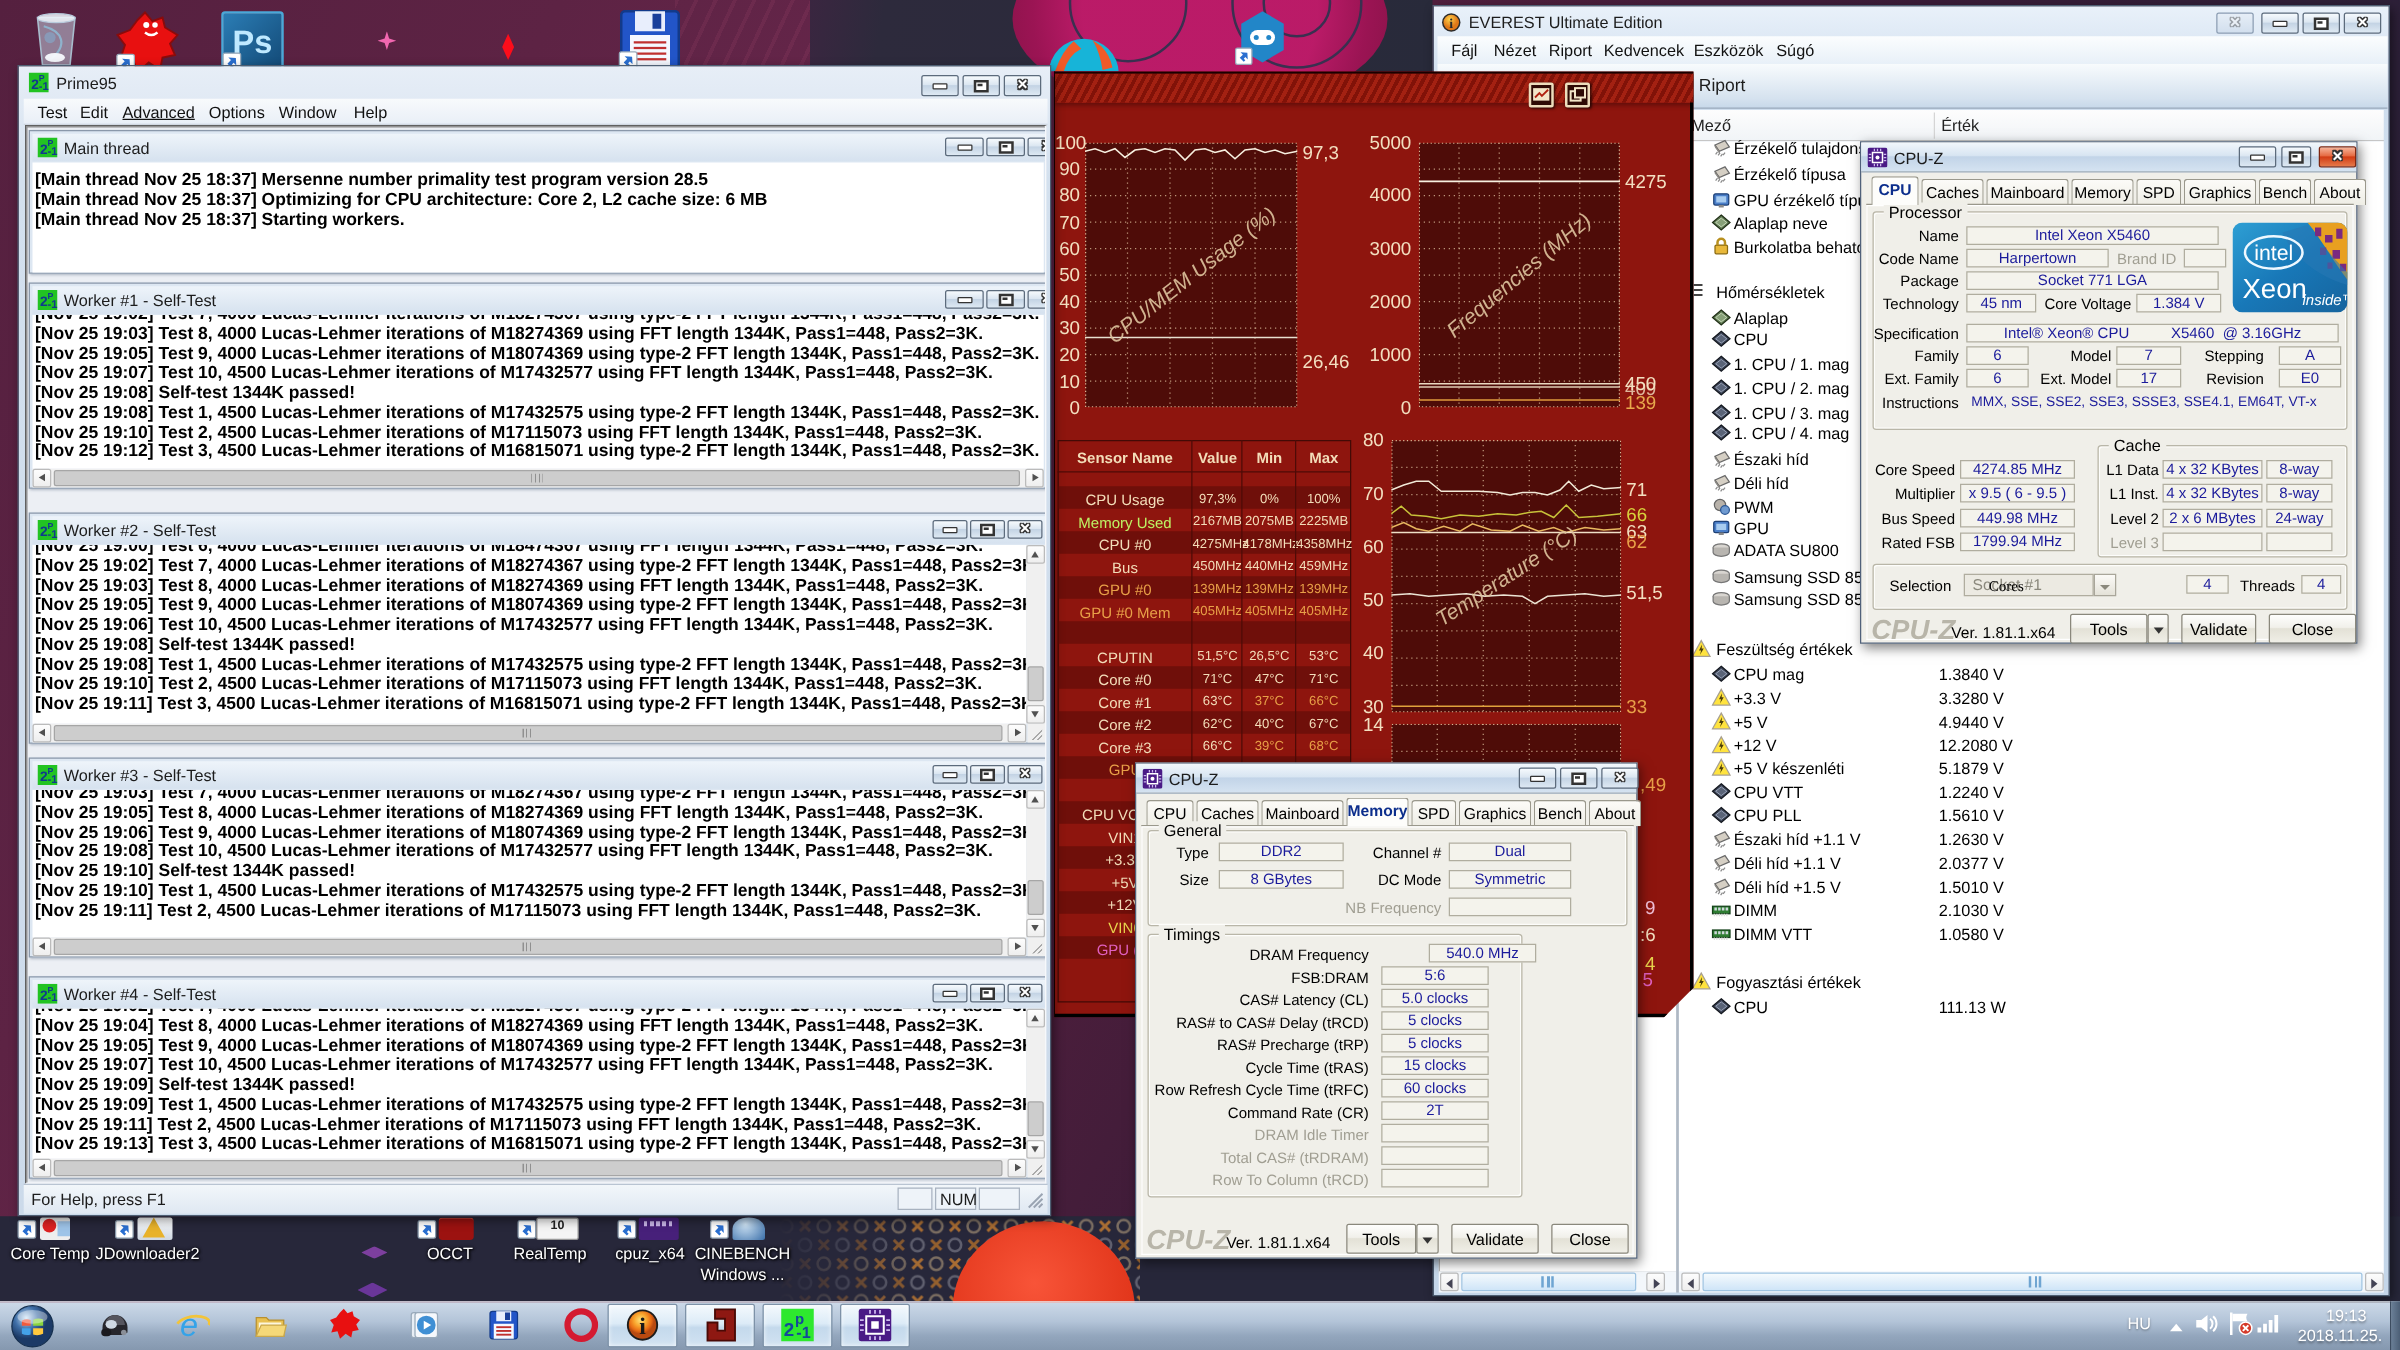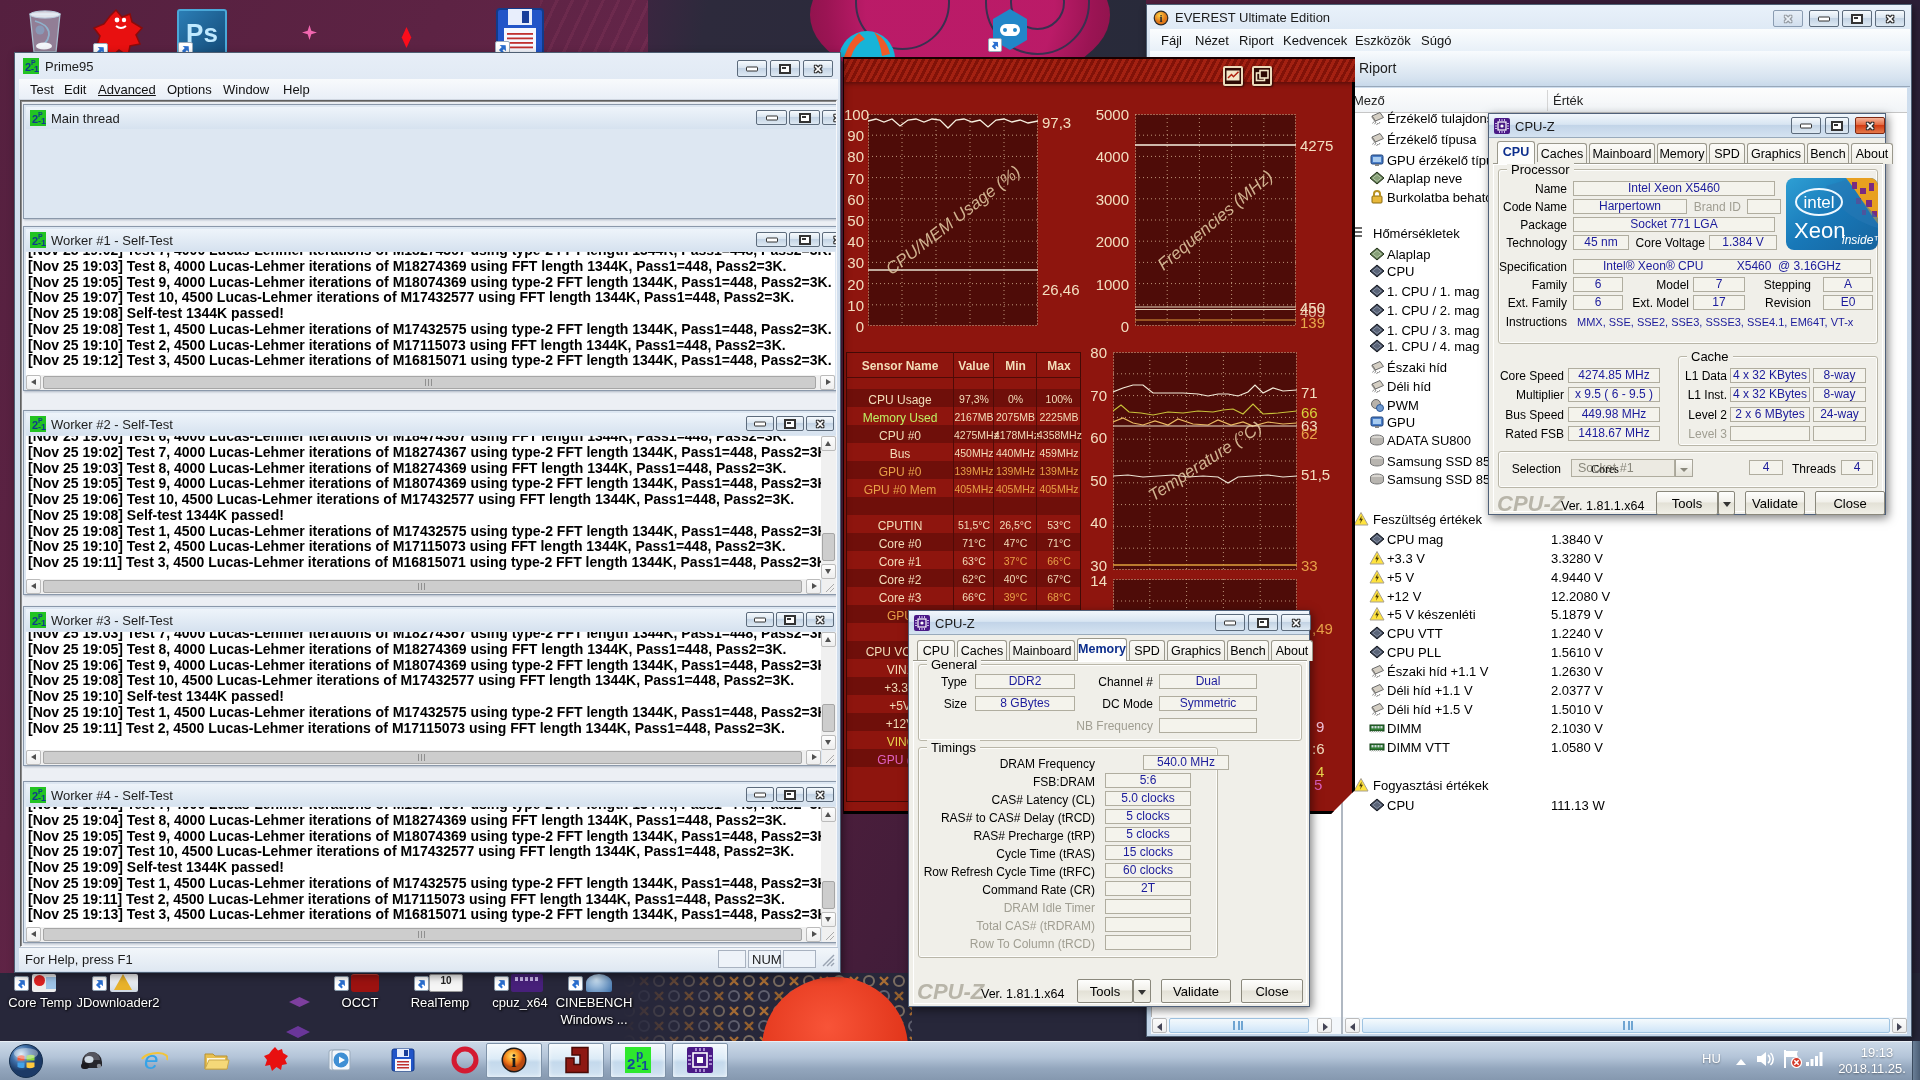--- a/index.html
+++ b/index.html
@@ -823,21 +823,21 @@
 <text x="8" y="60" font-family="Liberation Sans" font-size="22" fill="#fff">Xeon</text>
 <text x="56" y="66" font-family="Liberation Sans" font-style="italic" font-size="12" fill="#fff">inside™</text>
 </svg>
     <div class="cz-l" style="left:-75px;top:255px;width:150px;text-align:right;">Core Speed</div>
     <div class="cz-f" style="left:79px;top:254px;width:92px;height:15px;">4274.85 MHz</div>
     <div class="cz-l" style="left:-75px;top:274px;width:150px;text-align:right;">Multiplier</div>
     <div class="cz-f" style="left:79px;top:273px;width:92px;height:15px;">x 9.5 ( 6 - 9.5 )</div>
     <div class="cz-l" style="left:-75px;top:294px;width:150px;text-align:right;">Bus Speed</div>
     <div class="cz-f" style="left:79px;top:293px;width:92px;height:15px;">449.98 MHz</div>
     <div class="cz-l" style="left:-75px;top:313px;width:150px;text-align:right;">Rated FSB</div>
-    <div class="cz-f" style="left:79px;top:312px;width:92px;height:15px;">1418.67 MHz</div>
+    <div class="cz-f" style="left:79px;top:312px;width:92px;height:15px;">1799.94 MHz</div>
     <div class="cz-group" style="left:189px;top:242px;width:200px;height:90px;">
       <div class="cz-gl">Cache</div>
     </div>
     <div class="cz-l" style="left:88px;top:255px;width:150px;text-align:right;">L1 Data</div>
     <div class="cz-f" style="left:241px;top:254px;width:80px;height:15px;">4 x 32 KBytes</div>
     <div class="cz-f" style="left:324px;top:254px;width:53px;height:15px;">8-way</div>
     <div class="cz-l" style="left:88px;top:274px;width:150px;text-align:right;">L1 Inst.</div>
     <div class="cz-f" style="left:241px;top:273px;width:80px;height:15px;">4 x 32 KBytes</div>
     <div class="cz-f" style="left:324px;top:273px;width:53px;height:15px;">8-way</div>
     <div class="cz-l" style="left:88px;top:294px;width:150px;text-align:right;">Level 2</div>
@@ -902,20 +902,25 @@
         <div class="cap" style="left:732px;top:5px;width:31px;height:15px;">
           <span class="g gmin"></span>
         </div>
         <div class="cap" style="left:765px;top:5px;width:31px;height:15px;">
           <span class="g gmax">
             <i></i>
           </span>
         </div>
         <div class="cap" style="left:798px;top:5px;width:31px;height:15px;">
           <span class="g gx">✕</span>
+        </div>
+        <div class="abs" style="left:2px;top:25px;width:809px;height:88px;background:#fff;overflow:hidden;">
+          <div class="log" style="position:absolute;left:2px;top:6px;">[Main thread Nov 25 18:37] Mersenne number primality test program version 28.5
+[Main thread Nov 25 18:37] Optimizing for CPU architecture: Core 2, L2 cache size: 6 MB
+[Main thread Nov 25 18:37] Starting workers.</div>
         </div>
       </div>
       <div class="abs" style="left:2px;top:125px;width:830px;height:165px;background:#dde7f2;border:1px solid #8a98aa;box-shadow:1px 1px 2px rgba(60,80,110,.35);">
         <div class="abs" style="left:2px;top:2px;width:826px;height:22px;background:linear-gradient(#eef4fa,#d6e2ef);"></div>
         <div class="abs" style="left:6px;top:5px;"><svg width="16" height="16" viewBox="0 0 16 16">
             <rect width="16" height="16" fill="#22c322"></rect>
 <text x="2" y="13" font-family="Liberation Sans" font-size="11" font-weight="bold" fill="#103a8c">2</text>
 <text x="8" y="7" font-family="Liberation Sans" font-size="7" font-weight="bold" fill="#103a8c">P</text>
 <text x="8" y="14" font-family="Liberation Sans" font-size="9" font-weight="bold" fill="#103a8c">-1</text>
           </svg></div>

